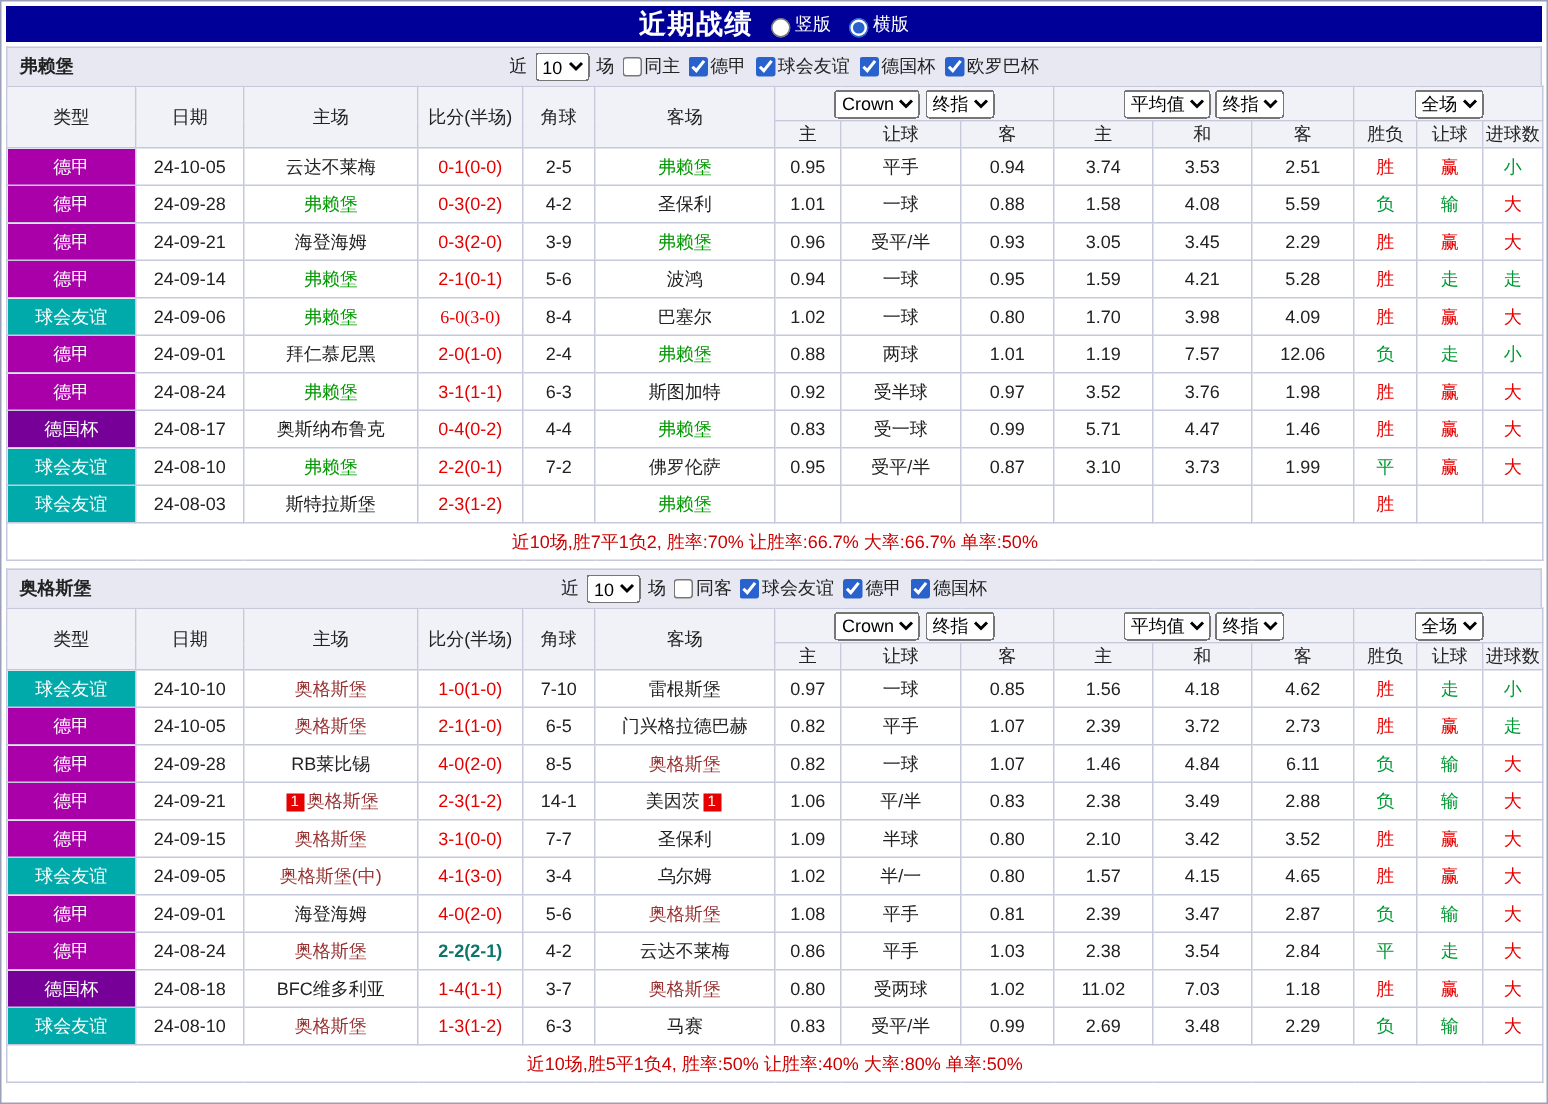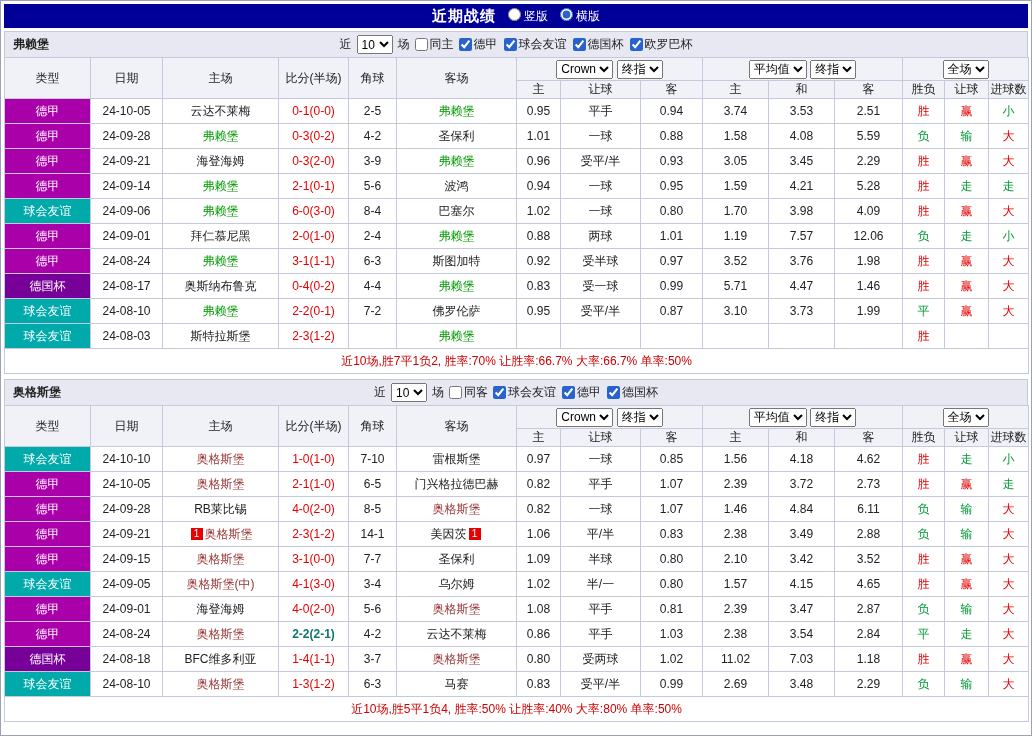--- a/index.html
+++ b/index.html
@@ -8,22 +8,22 @@
     width: 1032px; height: 736px; overflow: hidden;
     background: #fff; border: 1px solid #9aa0b8; padding: 3px;
     font-family: "Liberation Sans", "DejaVu Sans", sans-serif;
     font-size: 12px; color: #222;
   }
   .topbar {
     height: 24px; background: #000099; color: #fff;
     display: flex; align-items: center; justify-content: center; gap: 12px;
     margin-bottom: 3px;
   }
-  .topbar .title { font-weight: bold; font-size: 15px; letter-spacing: 1px; }
-  .topbar label { display: inline-flex; align-items: flex-start; gap: 3px; cursor: pointer; }
+  .topbar .title { font-weight: bold; font-size: 18px; letter-spacing: 1px; }
+  .topbar label { display: inline-flex; align-items: flex-end; gap: 3px; cursor: pointer; }
   .topbar input { margin: 0; }
   .section { margin-bottom: 5px; }
   .section-head {
     height: 26px; background: #e7e8f2; border: 1px solid #c6c9dc; border-bottom: none;
     display: flex; align-items: center; position: relative;
   }
   .team-title { position: absolute; left: 8px; font-weight: bold; color: #222; }
   .filters { margin: 0 auto; display: flex; align-items: center; gap: 5px; }
   .filters select, .grid select { font-size: 12px; height: 19px; }
   .chk { display: inline-flex; align-items: center; gap: 2px; }
@@ -208,21 +208,21 @@
           <td>4.21</td>
           <td>5.28</td>
           <td style="color: rgb(230, 0, 0);">胜</td>
           <td style="color: rgb(0, 153, 51);">走</td>
           <td style="color: rgb(0, 153, 51);">走</td>
         </tr>
         <tr>
           <td class="league" style="background: rgb(0, 170, 170);">球会友谊</td>
           <td>24-09-06</td>
           <td><span style="color: rgb(0, 153, 0);">弗赖堡</span></td>
-          <td style="color: rgb(230, 0, 0);">6-0(3-0)</td>
+          <td style="color: rgb(230, 0, 0); font-family: Liberation Serif, serif;">6-0(3-0)</td>
           <td>8-4</td>
           <td><span>巴塞尔</span></td>
           <td>1.02</td>
           <td>一球</td>
           <td>0.80</td>
           <td>1.70</td>
           <td>3.98</td>
           <td>4.09</td>
           <td style="color: rgb(230, 0, 0);">胜</td>
           <td style="color: rgb(230, 0, 0);">赢</td>

